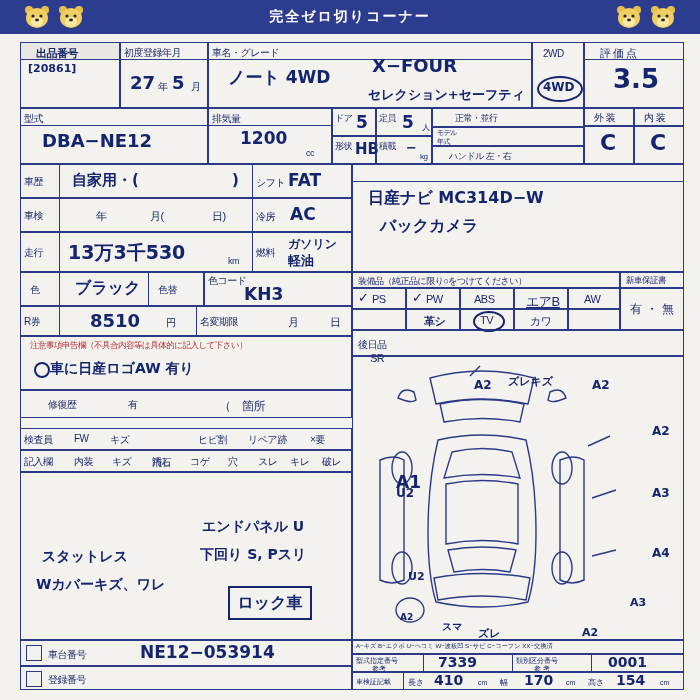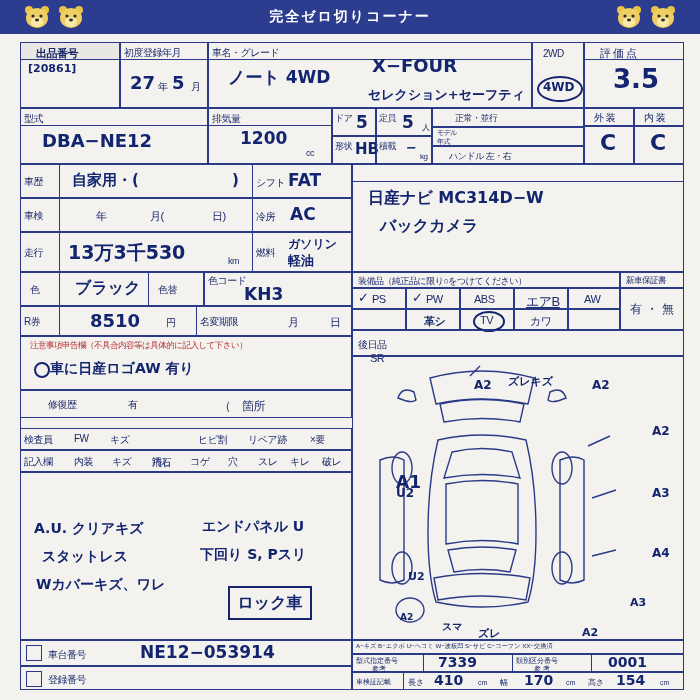--- a/index.html
+++ b/index.html
@@ -285,21 +285,20 @@
   <div class="lbl" style="left:74px;top:455px;font-size:10px;">内装</div>
   <div class="lbl" style="left:112px;top:455px;font-size:10px;">キズ</div>
   <div class="lbl" style="left:152px;top:455px;font-size:10px;">汚し</div>
   <div class="lbl" style="left:190px;top:455px;font-size:10px;">コゲ</div>
   <div class="lbl" style="left:228px;top:455px;font-size:10px;">穴</div>
   <div class="lbl" style="left:258px;top:455px;font-size:10px;">スレ</div>
   <div class="lbl" style="left:290px;top:455px;font-size:10px;">キレ</div>
   <div class="lbl" style="left:322px;top:455px;font-size:10px;">破レ</div>
 
   <div class="bx" style="left:20px;top:472px;width:332px;height:168px;"></div>
-  <div class="hw" style="left:34px;top:520px;font-size:14px;">A.U. クリアキズ</div>
   <div class="hw" style="left:42px;top:548px;font-size:14px;">スタットレス</div>
   <div class="hw" style="left:36px;top:576px;font-size:14px;">Wカバーキズ、ワレ</div>
   <div class="hw" style="left:202px;top:518px;font-size:14px;">エンドパネル U</div>
   <div class="hw" style="left:200px;top:546px;font-size:14px;">下回り S, Pスリ</div>
 
   <div style="position:absolute;left:228px;top:586px;width:80px;height:30px;border:2px solid #13256e;display:flex;align-items:center;justify-content:center;">
     <span class="hw" style="position:relative;left:0;top:0;font-size:16px;">ロック車</span>
   </div>
 
   <div class="bx" style="left:20px;top:640px;width:332px;height:26px;"></div>

